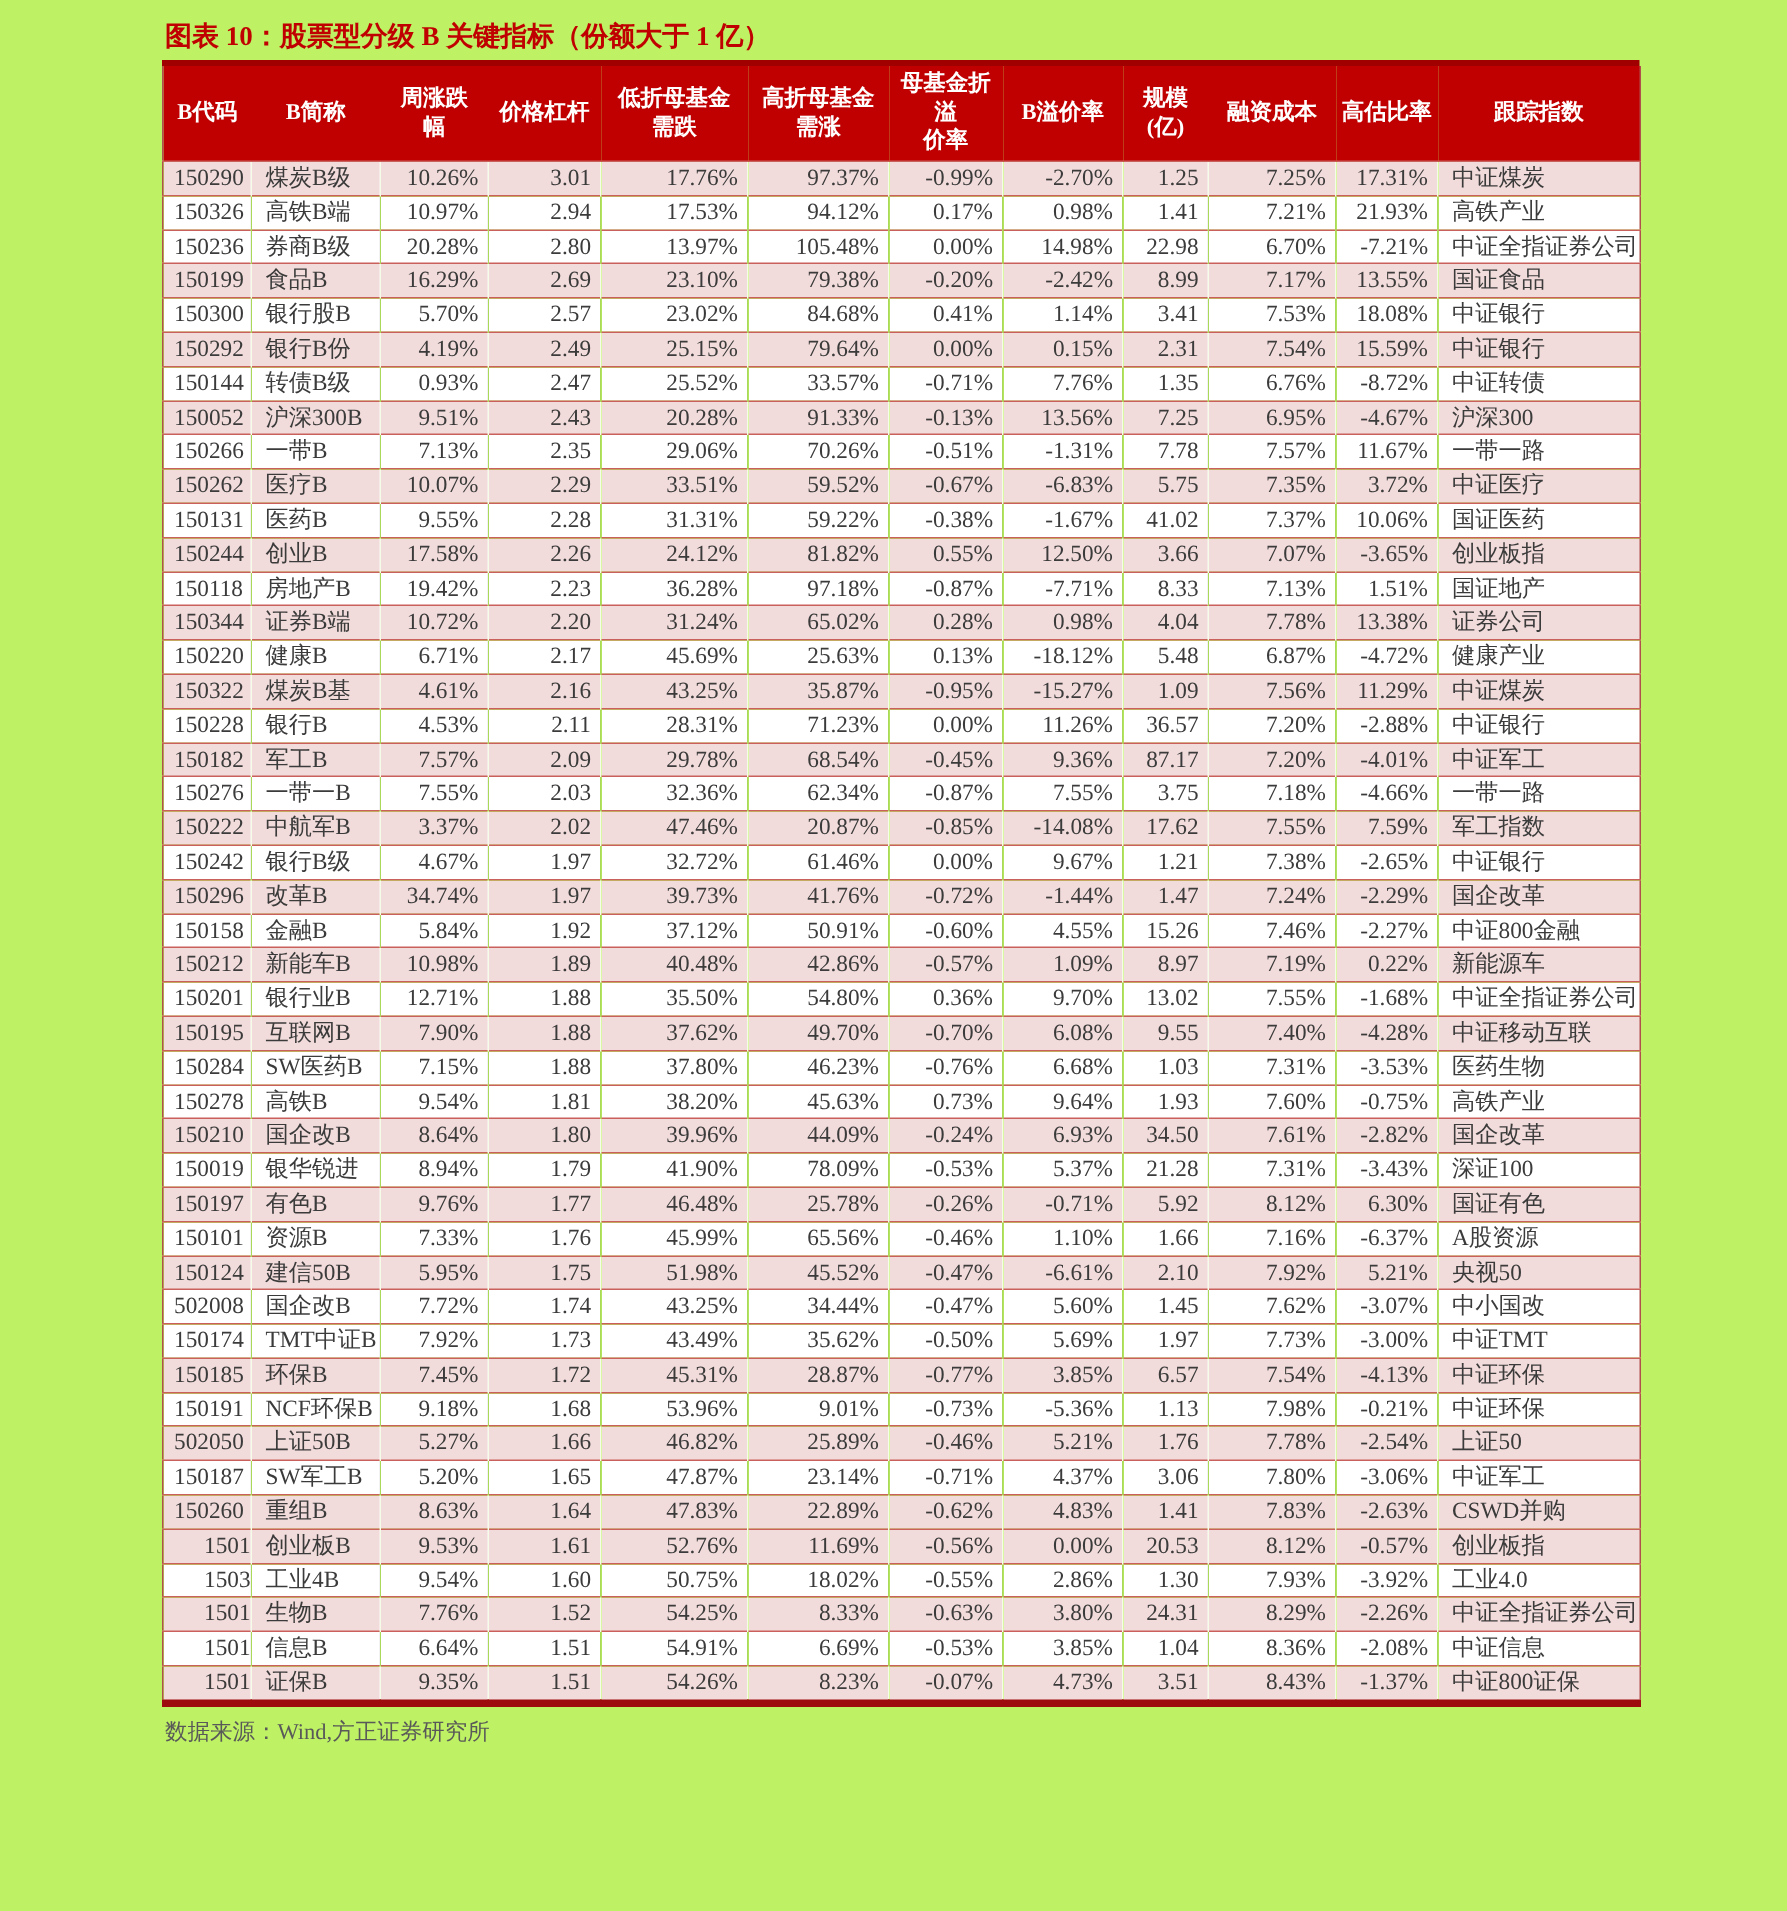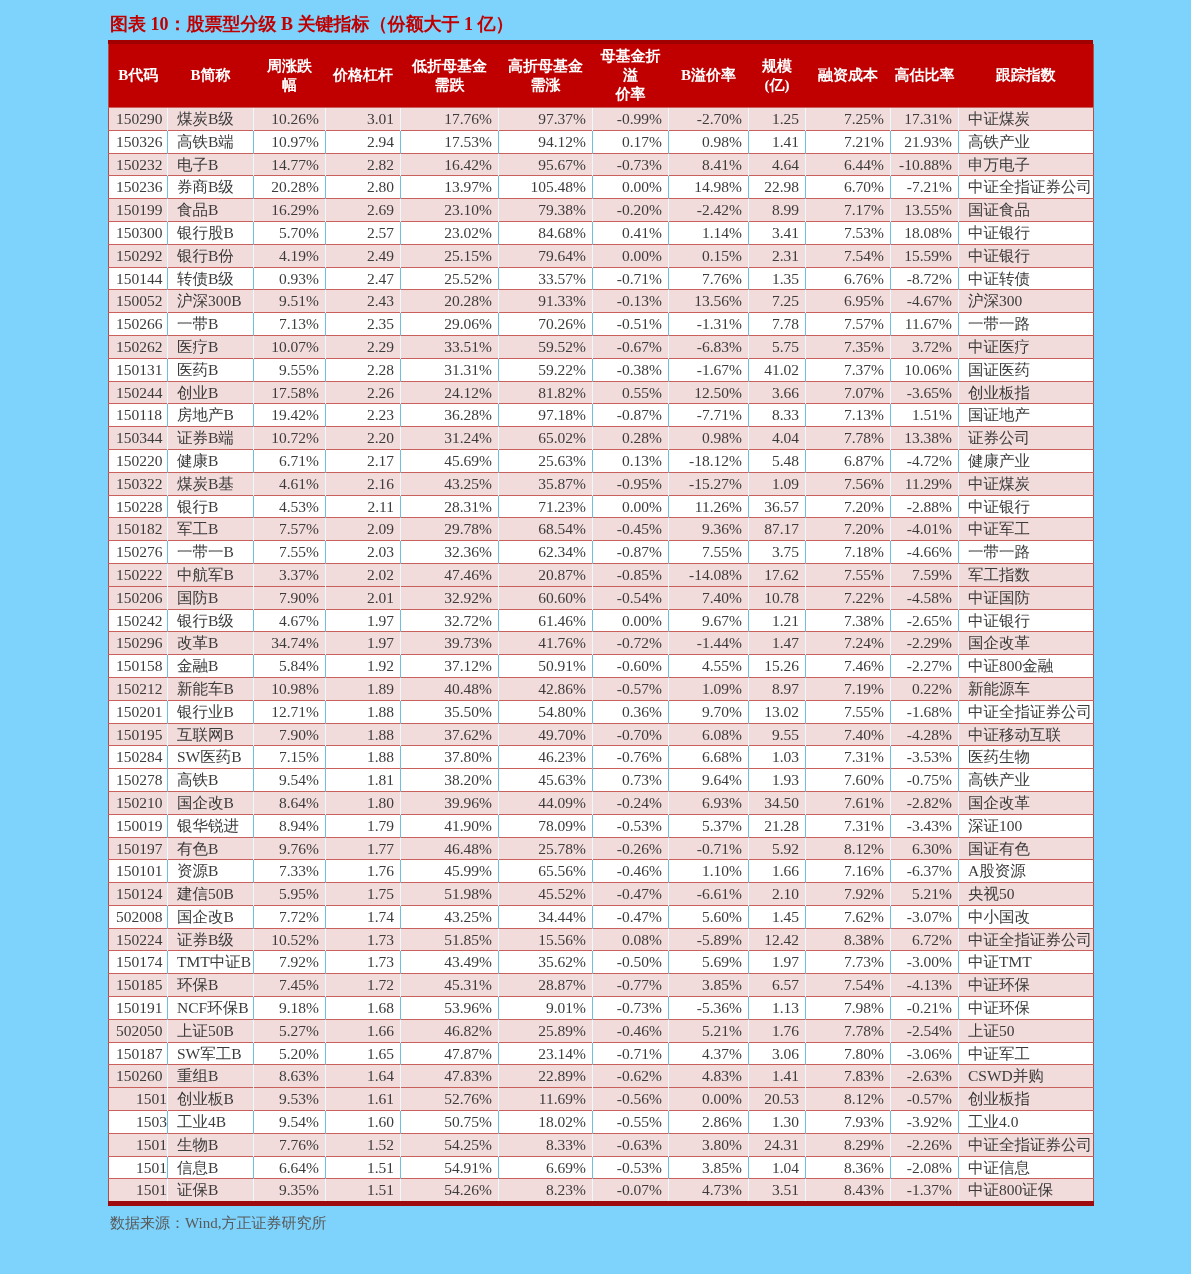--- a/index.html
+++ b/index.html
@@ -1,21 +1,21 @@
 <!DOCTYPE html>
 <html><head>
 <meta charset="utf-8">
 <style>
   html, body { margin: 0; padding: 0; background: #ffffff; }
   .page {
     position: relative;
     width: 1191px;
     height: 1274px;
     box-sizing: border-box;
-    background: #7dd3fc;
+    background: #bef264;
     padding: 13px 0 0 108px;
     font-family: "Liberation Serif", "DejaVu Serif", serif;
     overflow: hidden;
   }
   .chart-title {
     width: 985px;
     box-sizing: border-box;
     color: #c00000;
     font-size: 18px;
     font-weight: bold;
@@ -134,34 +134,20 @@
           <td class="c-right">2.94</td>
           <td class="c-right">17.53%</td>
           <td class="c-right">94.12%</td>
           <td class="c-right">0.17%</td>
           <td class="c-right">0.98%</td>
           <td class="c-right">1.41</td>
           <td class="c-right">7.21%</td>
           <td class="c-right">21.93%</td>
           <td class="c-left">高铁产业</td>
         </tr>
-        <tr class="pink">
-          <td class="c-code">150232</td>
-          <td class="c-left">电子B</td>
-          <td class="c-right">14.77%</td>
-          <td class="c-right">2.82</td>
-          <td class="c-right">16.42%</td>
-          <td class="c-right">95.67%</td>
-          <td class="c-right">-0.73%</td>
-          <td class="c-right">8.41%</td>
-          <td class="c-right">4.64</td>
-          <td class="c-right">6.44%</td>
-          <td class="c-right">-10.88%</td>
-          <td class="c-left">申万电子</td>
-        </tr>
         <tr>
           <td class="c-code">150236</td>
           <td class="c-left">券商B级</td>
           <td class="c-right">20.28%</td>
           <td class="c-right">2.80</td>
           <td class="c-right">13.97%</td>
           <td class="c-right">105.48%</td>
           <td class="c-right">0.00%</td>
           <td class="c-right">14.98%</td>
           <td class="c-right">22.98</td>
@@ -400,34 +386,20 @@
           <td class="c-right">2.02</td>
           <td class="c-right">47.46%</td>
           <td class="c-right">20.87%</td>
           <td class="c-right">-0.85%</td>
           <td class="c-right">-14.08%</td>
           <td class="c-right">17.62</td>
           <td class="c-right">7.55%</td>
           <td class="c-right">7.59%</td>
           <td class="c-left">军工指数</td>
         </tr>
-        <tr class="pink">
-          <td class="c-code">150206</td>
-          <td class="c-left">国防B</td>
-          <td class="c-right">7.90%</td>
-          <td class="c-right">2.01</td>
-          <td class="c-right">32.92%</td>
-          <td class="c-right">60.60%</td>
-          <td class="c-right">-0.54%</td>
-          <td class="c-right">7.40%</td>
-          <td class="c-right">10.78</td>
-          <td class="c-right">7.22%</td>
-          <td class="c-right">-4.58%</td>
-          <td class="c-left">中证国防</td>
-        </tr>
         <tr>
           <td class="c-code">150242</td>
           <td class="c-left">银行B级</td>
           <td class="c-right">4.67%</td>
           <td class="c-right">1.97</td>
           <td class="c-right">32.72%</td>
           <td class="c-right">61.46%</td>
           <td class="c-right">0.00%</td>
           <td class="c-right">9.67%</td>
           <td class="c-right">1.21</td>
@@ -610,34 +582,20 @@
           <td class="c-right">1.74</td>
           <td class="c-right">43.25%</td>
           <td class="c-right">34.44%</td>
           <td class="c-right">-0.47%</td>
           <td class="c-right">5.60%</td>
           <td class="c-right">1.45</td>
           <td class="c-right">7.62%</td>
           <td class="c-right">-3.07%</td>
           <td class="c-left">中小国改</td>
         </tr>
-        <tr class="pink">
-          <td class="c-code">150224</td>
-          <td class="c-left">证券B级</td>
-          <td class="c-right">10.52%</td>
-          <td class="c-right">1.73</td>
-          <td class="c-right">51.85%</td>
-          <td class="c-right">15.56%</td>
-          <td class="c-right">0.08%</td>
-          <td class="c-right">-5.89%</td>
-          <td class="c-right">12.42</td>
-          <td class="c-right">8.38%</td>
-          <td class="c-right">6.72%</td>
-          <td class="c-left">中证全指证券公司</td>
-        </tr>
         <tr>
           <td class="c-code">150174</td>
           <td class="c-left">TMT中证B</td>
           <td class="c-right">7.92%</td>
           <td class="c-right">1.73</td>
           <td class="c-right">43.49%</td>
           <td class="c-right">35.62%</td>
           <td class="c-right">-0.50%</td>
           <td class="c-right">5.69%</td>
           <td class="c-right">1.97</td>

